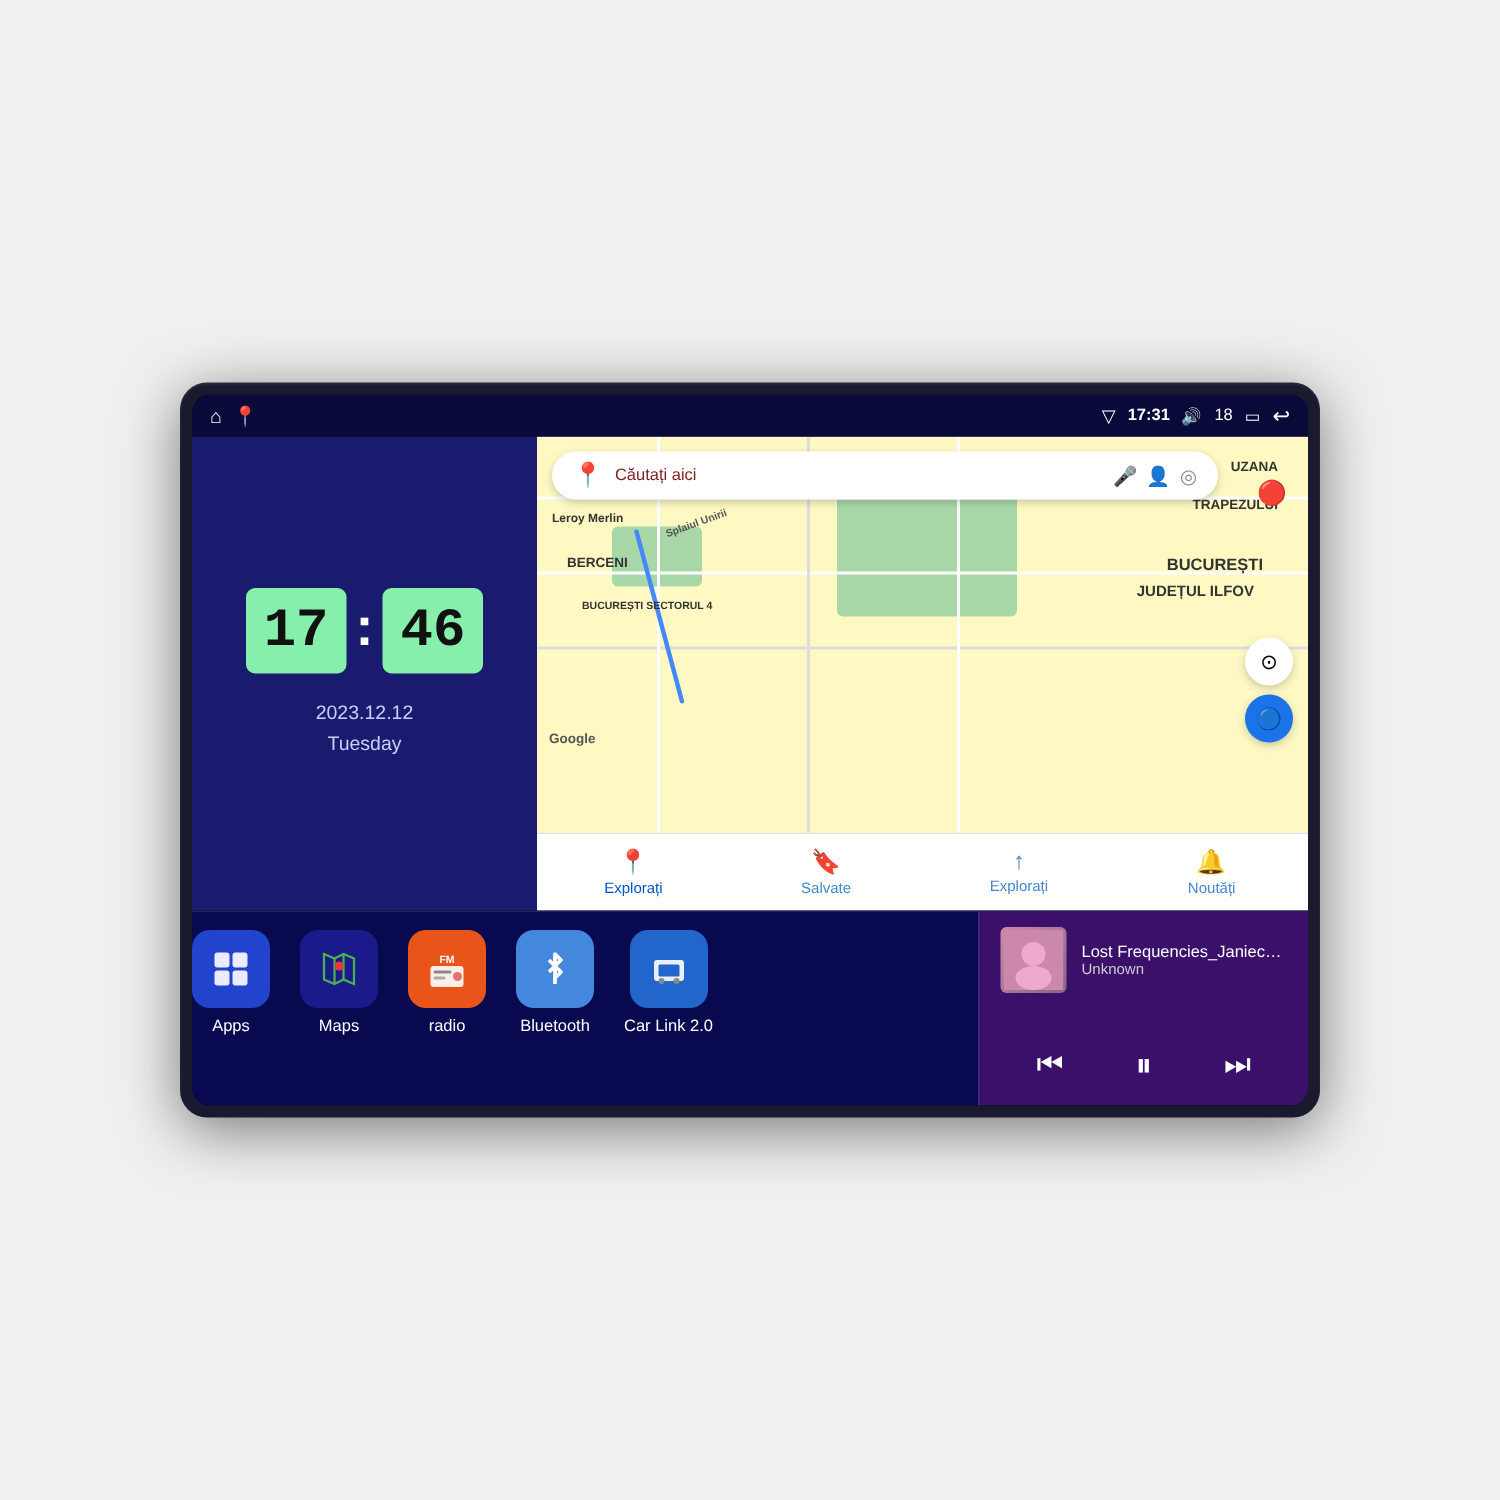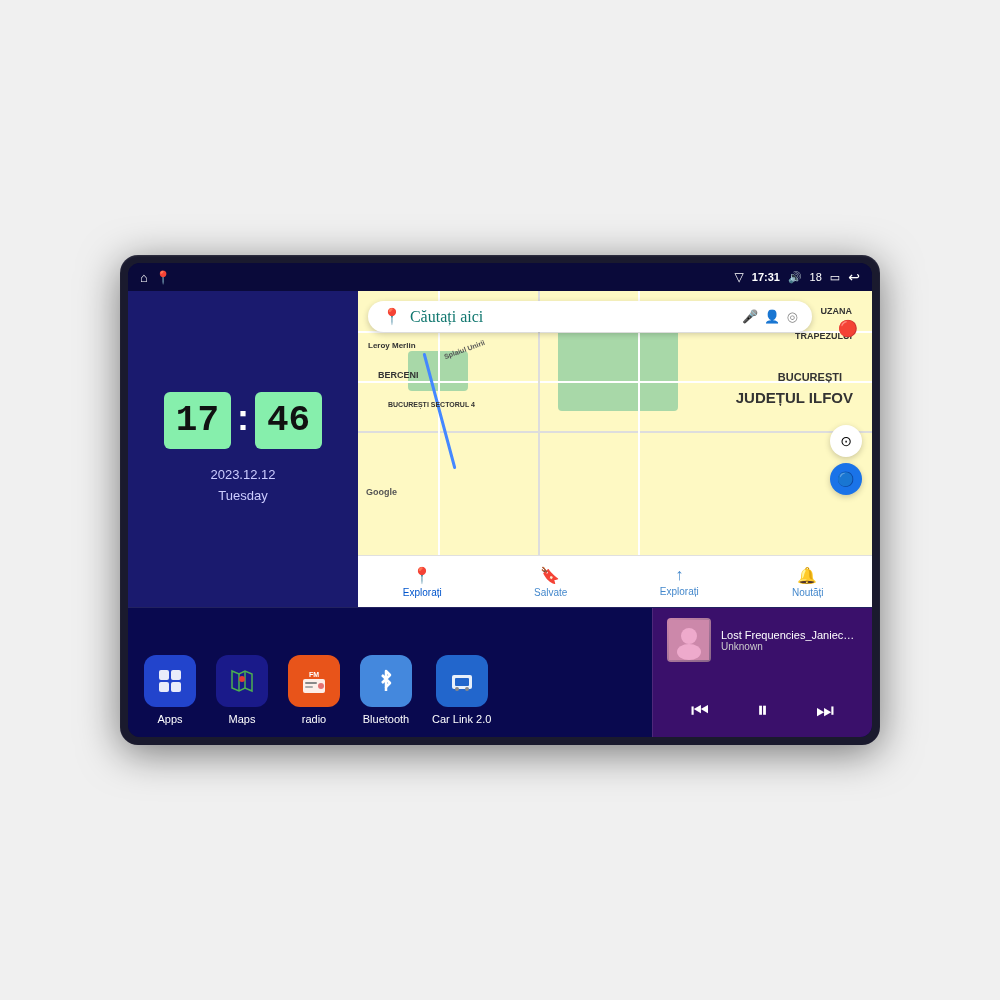--- a/index.html
+++ b/index.html
@@ -146,24 +146,23 @@
       gap: 8px;
       z-index: 10;
       box-shadow: 0 2px 6px rgba(0,0,0,0.2);
     }
 
     .map-search-icon {
       font-size: 14px;
     }
 
     .map-search-text {
-      font-size: 16px;
-      color: #0f766e;
-      flex: 1;
-      font-family: Liberation Serif, serif;
+      font-size: 11px;
+      color: #7f1d1d;
+      flex: 1;
     }
 
     .map-search-actions {
       display: flex;
       gap: 6px;
     }
 
     .map-bg {
       flex: 1;
       background: #fef9c3;
@@ -264,22 +263,22 @@
     .bottom-section {
       height: 130px;
       background: rgba(10, 10, 80, 0.95);
       display: flex;
       border-top: 1px solid rgba(255,255,255,0.1);
       flex-shrink: 0;
     }
 
     .apps-row {
       display: flex;
-      align-items: flex-end;
-      padding: 12px 16px;
+      align-items: flex-start;
+      padding: 12px 0;
       gap: 20px;
       flex: 1;
       border-radius: 11px;
     }
 
     .app-item {
       display: flex;
       flex-direction: column;
       align-items: center;
       gap: 6px;
@@ -448,21 +447,21 @@
             <div class="map-street map-street-h" style="top:140px; background:#ddd; height:2px;"></div>
             <div class="map-street map-street-v" style="left:80px; background:#fff; width:2px;"></div>
             <div class="map-street map-street-v" style="left:180px; background:#ddd; width:2px;"></div>
             <div class="map-street map-street-v" style="left:280px; background:#fff; width:2px;"></div>
 
             <div class="map-blue-road" style="left:80px;top:60px;width:3px;height:120px;transform:rotate(-15deg);"></div>
 
             <div class="map-label" style="right:20px;top:15px;">UZANA</div>
             <div class="map-label" style="right:20px;top:40px;">TRAPEZULUI</div>
             <div class="map-label" style="right:30px;top:80px;font-size:11px;">BUCUREȘTI</div>
-            <div class="map-label" style="right:19px;top:98px;font-size:15px;">JUDEȚUL ILFOV</div>
+            <div class="map-label" style="right:36px;top:98px;font-size:10px;">JUDEȚUL ILFOV</div>
             <div class="map-label" style="left:20px;top:79px;">BERCENI</div>
             <div class="map-label" style="left:60px;top:20px;font-size:8px;background:#e8f5e9;padding:2px 4px;border-radius:3px;">Parcul Natural Văcărești</div>
             <div class="map-label" style="left:10px;top:50px;font-size:8px;text-align:center;">Leroy Merlin</div>
             <div class="map-label" style="left:30px;top:110px;font-size:7px;">BUCUREȘTI SECTORUL 4</div>
             <div class="map-label" style="left:85px;top:55px;font-size:7px;transform:rotate(-20deg);color:#555;">Splaiul Unirii</div>
 
             <div class="location-pin" style="right:14px;top:28px;">🔴</div>
 
             <div class="map-google-logo">Google</div>
 

